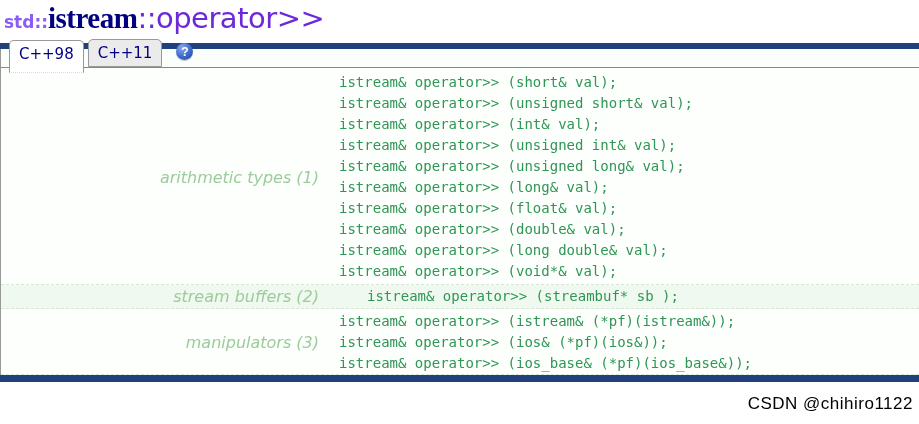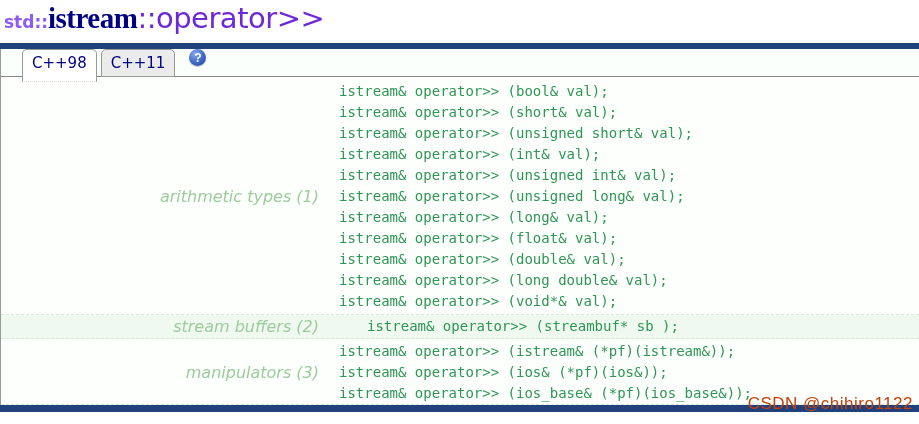--- a/index.html
+++ b/index.html
@@ -37,26 +37,26 @@
     font-weight: normal;
     font-size: 29px;
     font-family: "DejaVu Sans", sans-serif;
     letter-spacing: -0.5px;
   }
   .navy-bar { height: 6px; background: #20417c; width: 100%; }
 
   
   .tab-strip {
     background: #fbfffb;
-    height: 28px;
+    height: 19px;
     border-bottom: 1px solid #888;
     border-left: 1px solid #999;
     display: flex;
-    align-items: flex-start;
-    padding-left: 21px;
+    align-items: flex-end;
+    padding-left: 8px;
     position: relative;
     z-index: 2;
   }
   .tab {
     display: inline-block;
     font-size: 15px;
     color: #000080;
     font-family: "DejaVu Sans", sans-serif;
     padding: 4px 9px 4px;
     border: 1px solid #999;
@@ -121,21 +121,21 @@
     line-height: 21px;
     color: #2f9655;
     white-space: pre;
   }
   .bottom-bar { height: 7px; background: #20417c; width: 100%; }
 
   .watermark {
     position: absolute;
     right: 6px;
     top: 394px;
-    color: #c2410c;
+    color: #000000;
     font-size: 17px;
     font-family: "Liberation Sans", sans-serif;
     letter-spacing: 0.5px;
     z-index: 6;
     pointer-events: none;
   }
 </style>
 </head>
 <body>
 
@@ -150,21 +150,20 @@
 <div class="tab-strip">
   <span class="tab active">C++98</span>
   <span class="tab">C++11</span>
   <span class="help-icon">?</span>
 </div>
 
 <div class="content">
     <div class="decl-group first">
       <div class="group-label">arithmetic types (1)</div>
       <div class="code-lines">
-        <div class="code-line">istream&amp; operator&gt;&gt; (bool&amp; val);</div>
         <div class="code-line">istream&amp; operator&gt;&gt; (short&amp; val);</div>
         <div class="code-line">istream&amp; operator&gt;&gt; (unsigned short&amp; val);</div>
         <div class="code-line">istream&amp; operator&gt;&gt; (int&amp; val);</div>
         <div class="code-line">istream&amp; operator&gt;&gt; (unsigned int&amp; val);</div>
         <div class="code-line">istream&amp; operator&gt;&gt; (unsigned long&amp; val);</div>
         <div class="code-line">istream&amp; operator&gt;&gt; (long&amp; val);</div>
         <div class="code-line">istream&amp; operator&gt;&gt; (float&amp; val);</div>
         <div class="code-line">istream&amp; operator&gt;&gt; (double&amp; val);</div>
         <div class="code-line">istream&amp; operator&gt;&gt; (long double&amp; val);</div>
         <div class="code-line">istream&amp; operator&gt;&gt; (void*&amp; val);</div>

